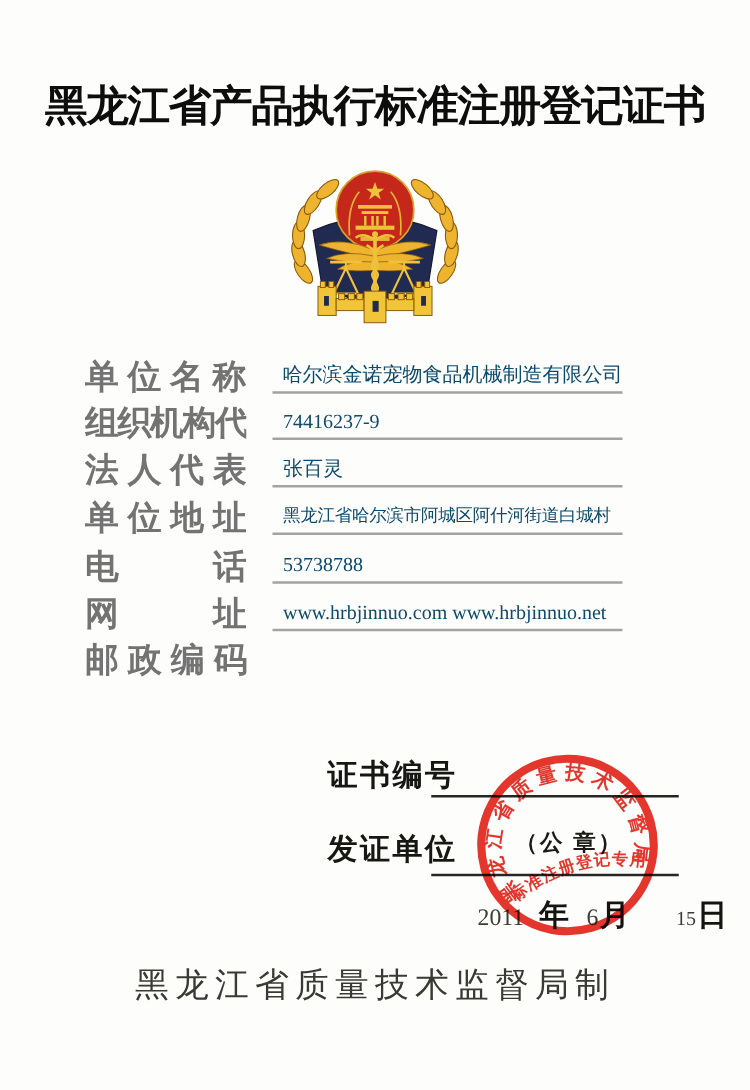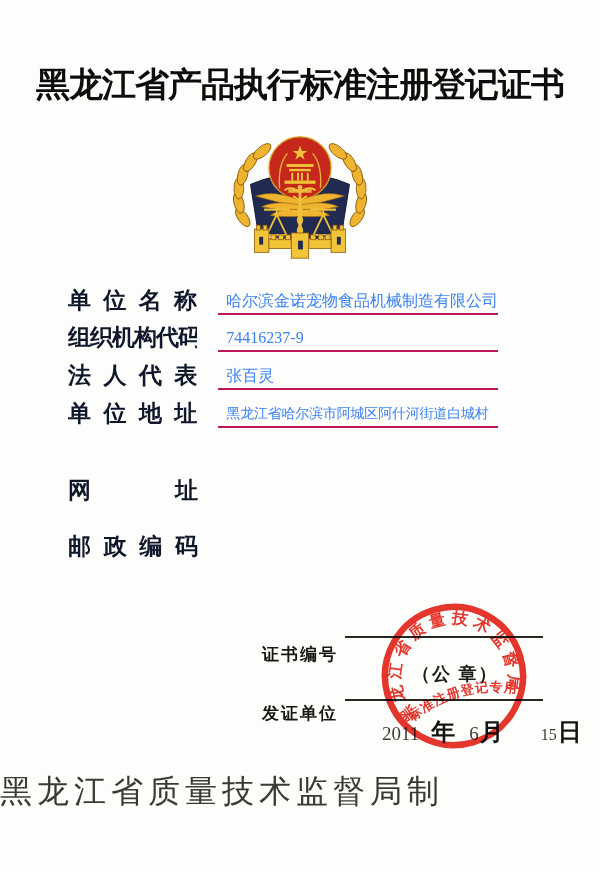--- a/index.html
+++ b/index.html
@@ -13,46 +13,46 @@
   .title{
     position:absolute;top:62px;left:0;width:600px;text-align:center;
     font-size:34px;font-weight:700;letter-spacing:-1px;color:#0d0d0b;
     font-family:"Liberation Serif","DejaVu Serif",serif;
   }
   
   .emblem{position:absolute;left:227px;top:132px;width:146px;height:132px;}
   
   .row{position:absolute;left:68px;width:430px;height:30px;display:flex;align-items:flex-end;}
   .row .lbl{
-    width:130px;font-size:23px;font-weight:700;line-height:28px;color:#0f172a;
+    width:130px;font-size:27px;font-weight:700;line-height:28px;color:#737373;
     text-align:justify;text-align-last:justify;text-justify:inter-character;
     white-space:nowrap;overflow:hidden;
   }
   .row .lbl6{letter-spacing:-1px;}
   .row .val{
-    margin-left:21px;width:273px;border-bottom:2px solid #be185d;
+    margin-left:21px;width:273px;border-bottom:2px solid #a3a3a3;
     font-size:16px;line-height:23px;padding:0 0 1px 8px;white-space:nowrap;
-    color:#3b82f6;
+    color:#0c4a6e;
   }
   .row .val.sm{font-size:14px;letter-spacing:-.2px;}
   
-  .iss-lbl{position:absolute;left:262px;font-size:17px;font-weight:700;color:#161613;letter-spacing:2px;white-space:nowrap;margin-top:39px;}
+  .iss-lbl{position:absolute;left:262px;font-size:24px;font-weight:700;color:#161613;letter-spacing:2px;white-space:nowrap;}
   .iss-line{position:absolute;left:345px;width:198px;border-top:2px solid #262622;}
   .seal-note{position:absolute;left:412px;top:662px;font-size:18px;font-weight:700;letter-spacing:2px;color:#1a1a17;white-space:nowrap;}
   .date-row{position:absolute;left:382px;top:716px;display:flex;align-items:baseline;white-space:nowrap;}
   .date-row .num{font-size:19px;color:#3d3d38;}
   .date-row .num.day{font-size:16px;margin-left:24px;}
   .date-row .unit{font-size:24px;font-weight:700;color:#141411;}
   .g1{margin-right:12px}.g2{margin-right:14px}.g3{margin-right:1px}.g4{margin-right:13px}.g5{margin-right:1px}
   
   .seal{position:absolute;left:368px;top:590px;width:172px;height:172px;transform:rotate(-16deg);opacity:.93;mix-blend-mode:multiply;}
   
   .footer{
-    position:absolute;top:770px;left:0;width:600px;
-    font-size:32px;letter-spacing:5px;color:#3a3a35;font-weight:400;white-space:nowrap;
+    position:absolute;top:770px;left:0;width:600px;text-align:center;
+    font-size:27px;letter-spacing:5px;color:#3a3a35;font-weight:400;white-space:nowrap;
   }
 </style>
 </head>
 <body>
 
 <div class="page">
 
   <div class="title">黑龙江省产品执行标准注册登记证书</div>
 
   <svg class="emblem" viewBox="0 -4 146 136" aria-hidden="true">
@@ -147,24 +147,29 @@
     <span class="val">74416237-9</span>
   </div>
   <div class="row" style="top:398px">
     <span class="lbl">单位地址</span>
     <span class="val sm">黑龙江省哈尔滨市阿城区阿什河街道白城村</span>
   </div>
   <div class="row" style="top:360px">
     <span class="lbl">法人代表</span>
     <span class="val">张百灵</span>
   </div>
+  <div class="row" style="top:437px">
+    <span class="lbl">电话</span>
+    <span class="val">53738788</span>
+  </div>
   <div class="row" style="top:475px">
     <span class="lbl">网址</span>
-  </div>
-  <div class="row" style="top:531px">
+    <span class="val">www.hrbjinnuo.com   www.hrbjinnuo.net</span>
+  </div>
+  <div class="row" style="top:512px">
     <span class="lbl">邮政编码</span>
   </div>
 
   <div class="iss-lbl" style="top:604px">证书编号</div>
   <div class="iss-line" style="top:636px"></div>
 
   <div class="iss-lbl" style="top:663px">发证单位</div>
   <div class="seal-note">（公 章）</div>
   <div class="iss-line" style="top:699px"></div>
 

